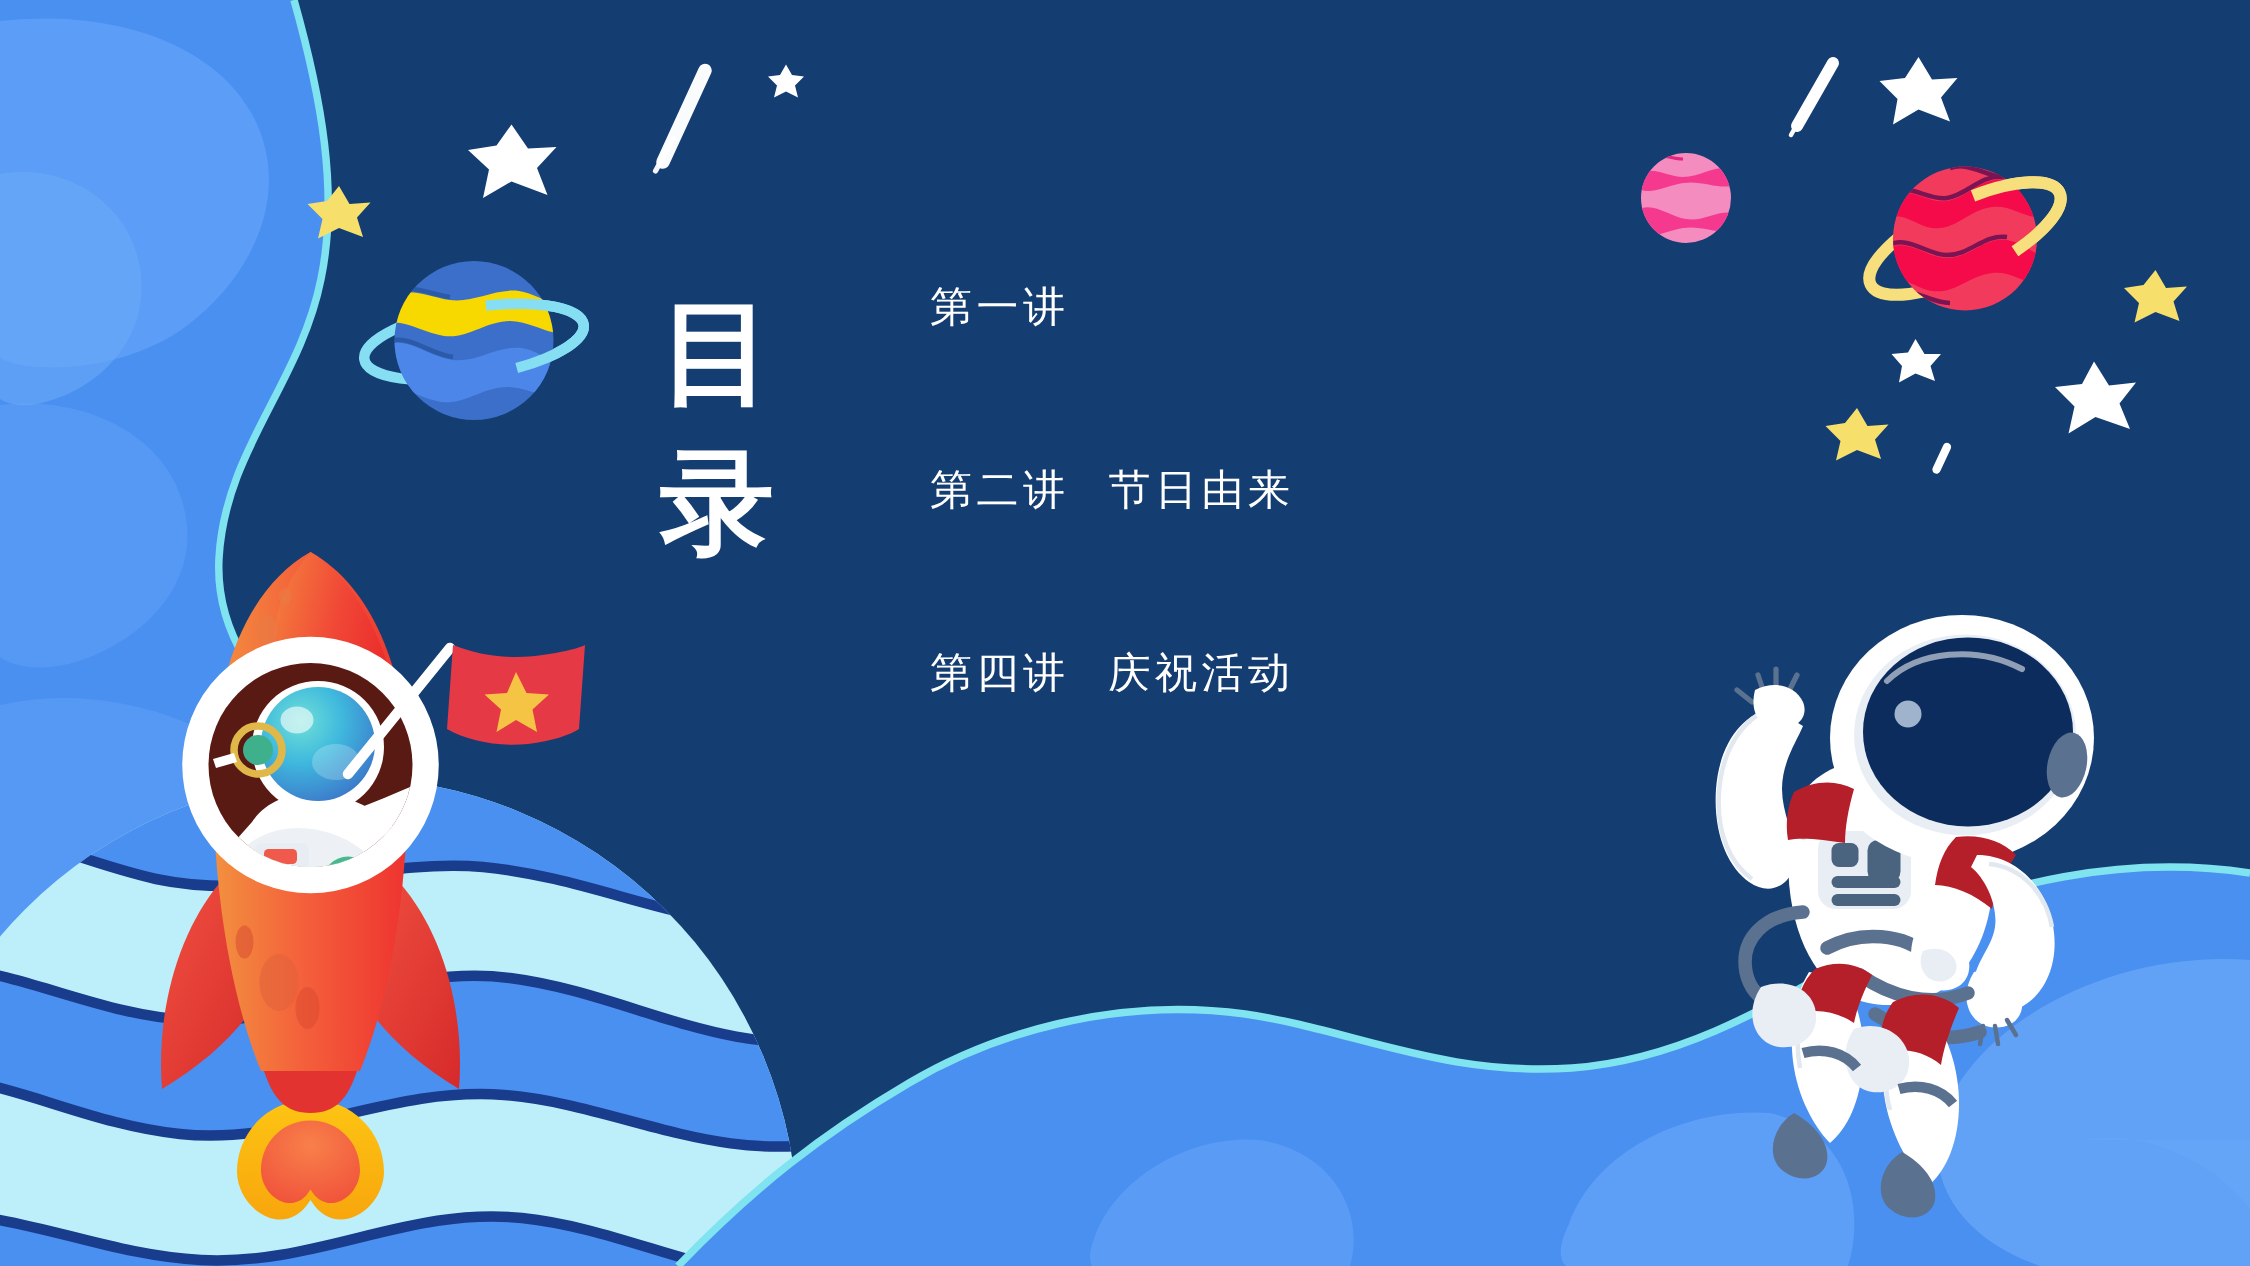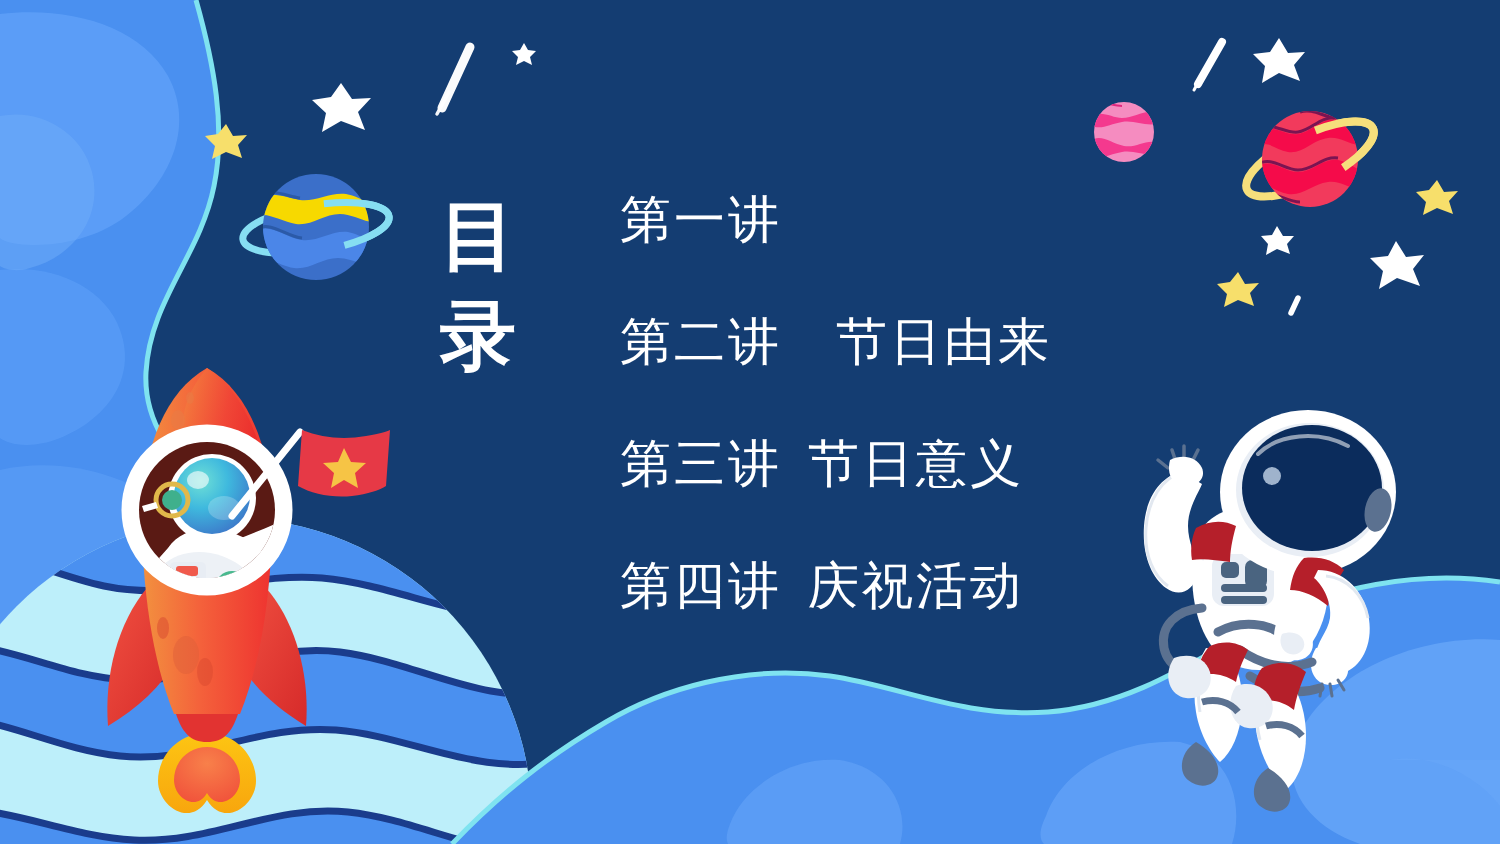--- a/index.html
+++ b/index.html
@@ -42,28 +42,28 @@
     position:absolute;
     left:620px; top:186px;
     width:430px;
     pointer-events:auto;
   }
   .menu-item {
     display:flex;
     align-items:baseline;
     height:122px;
     color:#FFFFFF;
-    font-size:51px;
+    font-size:28px;
     font-weight:300;
     letter-spacing:3px;
     white-space:nowrap;
   }
   .menu-item .idx { margin-right:26px; }
   .menu-item.ind1 { padding-left:0px; }
-  .menu-item.ind2 { padding-left:0px;gap:28px; }
+  .menu-item.ind2 { padding-left:0px; }
   .menu-item.ind3 { padding-left:0px; }
   .menu-item.ind4 { padding-left:0px; }
   .menu-item .idx, .menu-item .lbl { display:inline-block; }
 </style>
 </head>
 <body>
 
 <div id="slide">
 
   <div class="layer">
@@ -496,24 +496,20 @@
     </div>
 
     <div id="menu">
       <div class="menu-item ind1">
         <span class="idx">第一讲</span>
       </div>
       <div class="menu-item ind2">
         <span class="idx">第二讲</span>
         <span class="lbl">节日由来</span>
       </div>
-      <div class="menu-item ind3">
-        <span class="idx">第三讲</span>
-        <span class="lbl">节日意义</span>
-      </div>
       <div class="menu-item ind4">
         <span class="idx">第四讲</span>
         <span class="lbl">庆祝活动</span>
       </div>
     </div>
   </div>
 
 </div>
 
 </body></html>

